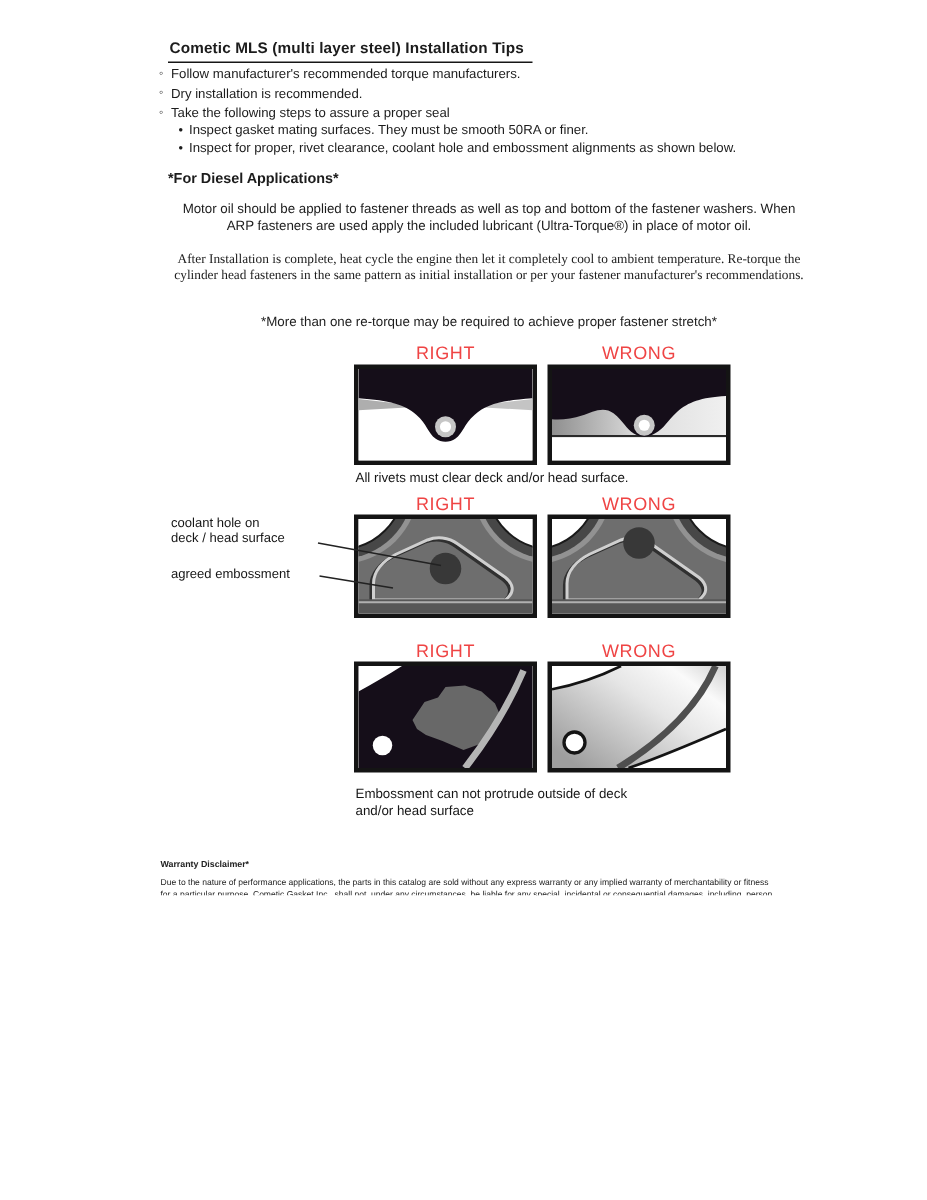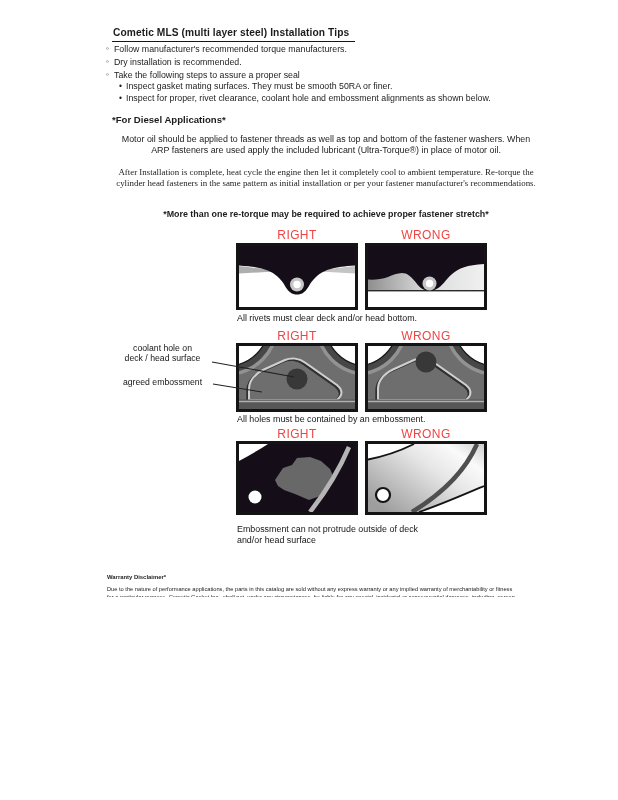--- a/index.html
+++ b/index.html
@@ -17,26 +17,26 @@
   .bullets{left:106px;top:43px;font-size:8.8px;line-height:12.9px;}
   .bullet-row{display:flex;}
   .bullet-mark{width:8px;font-size:8px;line-height:12.9px;}
   .sub-bullets{left:119px;top:80px;font-size:8.8px;line-height:12.2px;}
   .sub-bullet-mark{width:7px;font-size:8.5px;line-height:12.2px;}
   
   .diesel-heading{left:112px;top:114px;font-size:9.6px;font-weight:bold;}
   .body-para{left:112px;width:428px;font-size:8.9px;line-height:11px;text-align:center;}
   .p1{top:134px;}
   .p2{top:167px;font-family:Liberation Serif, serif;}
-  .note{top:209px;font-weight:bold;}
+  .note{top:209px;}
   
   .dg-label{width:122px;text-align:center;font-size:12px;letter-spacing:.4px;color:#ef4444;}
   .dg-box{width:122px;border:3px solid #141414;box-sizing:border-box;background:#fff;display:block;}
   .dg-caption{font-size:8.9px;line-height:11px;color:#161616;}
-  .ann{width:97px;text-align:center;font-size:8.7px;line-height:9.6px;color:#161616;}
+  .ann{width:97px;text-align:left;font-size:8.7px;line-height:9.6px;color:#161616;}
   .leader{pointer-events:none;}
   
   .disclaimer{left:107px;top:574px;width:412px;font-size:5.7px;line-height:7.3px;color:#222;}
   .disclaimer h4{margin:0 0 5px 0;font-size:5.9px;}
   .disclaimer p{margin:0 0 7px 0;white-space:pre-line;}
   .doc-number{left:388px;top:760px;font-size:13px;color:#2a2a2a;}
 </style>
 </head>
 <body>
 
@@ -95,21 +95,21 @@
       </linearGradient>
     </defs>
     <rect width="116" height="61" fill="#ffffff"></rect>
     <rect x="0" y="18" width="116" height="26.5" fill="url(#g1w)"></rect>
     <rect x="0" y="44" width="116" height="1.4" fill="#2a2a2a"></rect>
     <path d="M0,0 H116 V18 C99,19 91,22 83.5,28.5 C76.5,35 75,39.5 68.5,43 C64.5,45.6 58.5,45.6 54.5,43 C49,39.5 48,35 41,29.5 C34.5,24.5 27,28.5 20,31 C13.5,33.3 6,34 0,33.5 Z" fill="#150e19"></path>
     <circle cx="61.5" cy="37.5" r="7" fill="#c6c6c6"></circle>
     <circle cx="61.5" cy="37.5" r="3.7" fill="#ffffff"></circle>
   </svg>
 
-  <div class="abs dg-caption" style="left:237px;top:313px;">All rivets must clear deck and/or head bottom.</div>
+  <div class="abs dg-caption" style="left:237px;top:313px;">All rivets must clear deck and/or head surface.</div>
 
   <div class="abs dg-label" style="left:236px;top:329px;">RIGHT</div>
   <div class="abs dg-label" style="left:365px;top:329px;">WRONG</div>
 
   <div class="abs ann" style="left:114px;top:344px;">
     <div>coolant hole on</div>
     <div>deck / head surface</div>
   </div>
   <div class="abs ann" style="left:114px;top:378px;">agreed embossment</div>
 
@@ -141,21 +141,20 @@
     <circle cx="58" cy="16" r="10.5" fill="#383838"></circle>
     <rect x="0" y="53.5" width="116" height="9.5" fill="#575757"></rect>
     <line x1="0" y1="55.5" x2="116" y2="55.5" stroke="#b0b0b0" stroke-width="1.3"></line>
   </svg>
 
   <svg class="abs leader" style="left:200px;top:355px;width:110px;height:45px;" viewBox="0 0 110 45">
     <line x1="12" y1="7" x2="94" y2="22" stroke="#222222" stroke-width="1.1"></line>
     <line x1="13" y1="29" x2="62" y2="37" stroke="#222222" stroke-width="1.1"></line>
   </svg>
 
-  <div class="abs dg-caption" style="left:237px;top:414px;">All holes must be contained by an embossment.</div>
 
   <div class="abs dg-label" style="left:236px;top:427px;">RIGHT</div>
   <div class="abs dg-label" style="left:365px;top:427px;">WRONG</div>
 
   <svg class="abs dg-box" style="left:236px;top:441px;height:74px;" viewBox="0 0 116 68" preserveAspectRatio="none">
     <rect width="116" height="68" fill="#150e19"></rect>
     <path d="M0,0 H29 C19,6.5 9,12 0,17 Z" fill="#ffffff"></path>
     <path d="M36,36 L44,24 53,21 58,14 71,13 82,17 91,25 95,34 88,45 81,52 70,56 56,50 45,46 39,42 Z" fill="#686868"></path>
     <path d="M110,3 C101,24 89,45 71,68" fill="none" stroke="#b5b5b5" stroke-width="4.5"></path>
     <circle cx="16" cy="53" r="6.5" fill="#ffffff"></circle>

